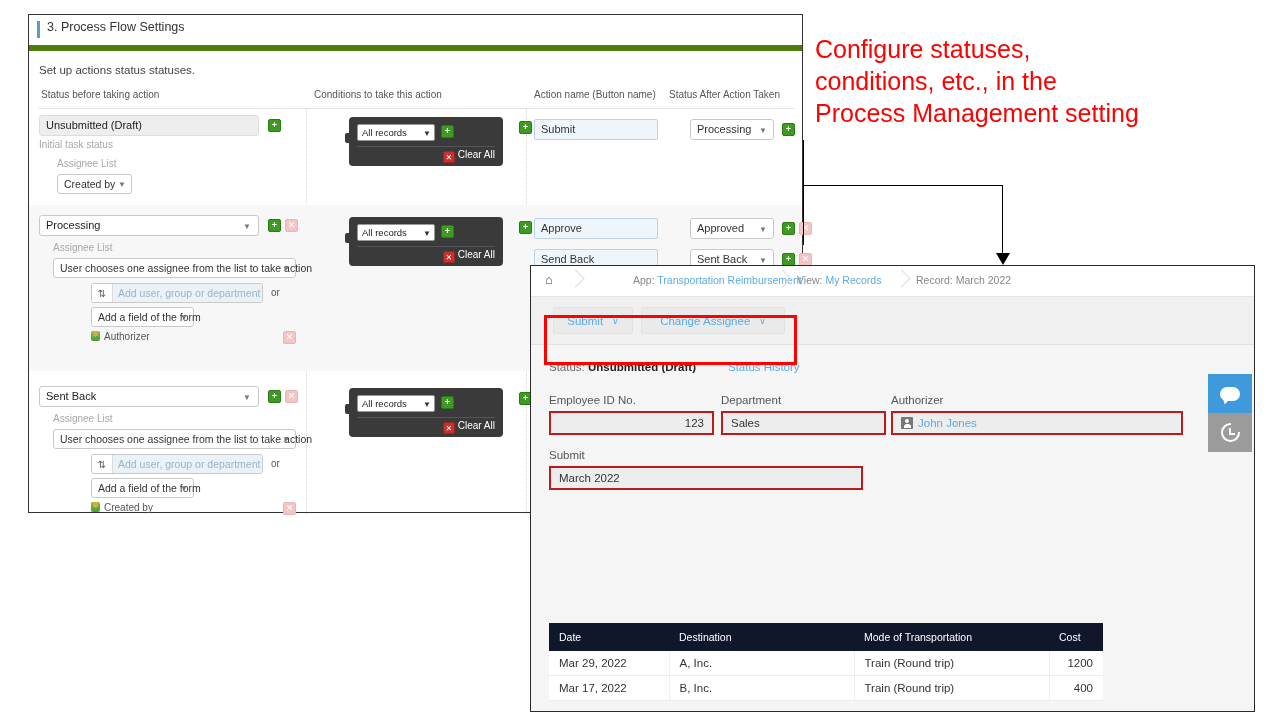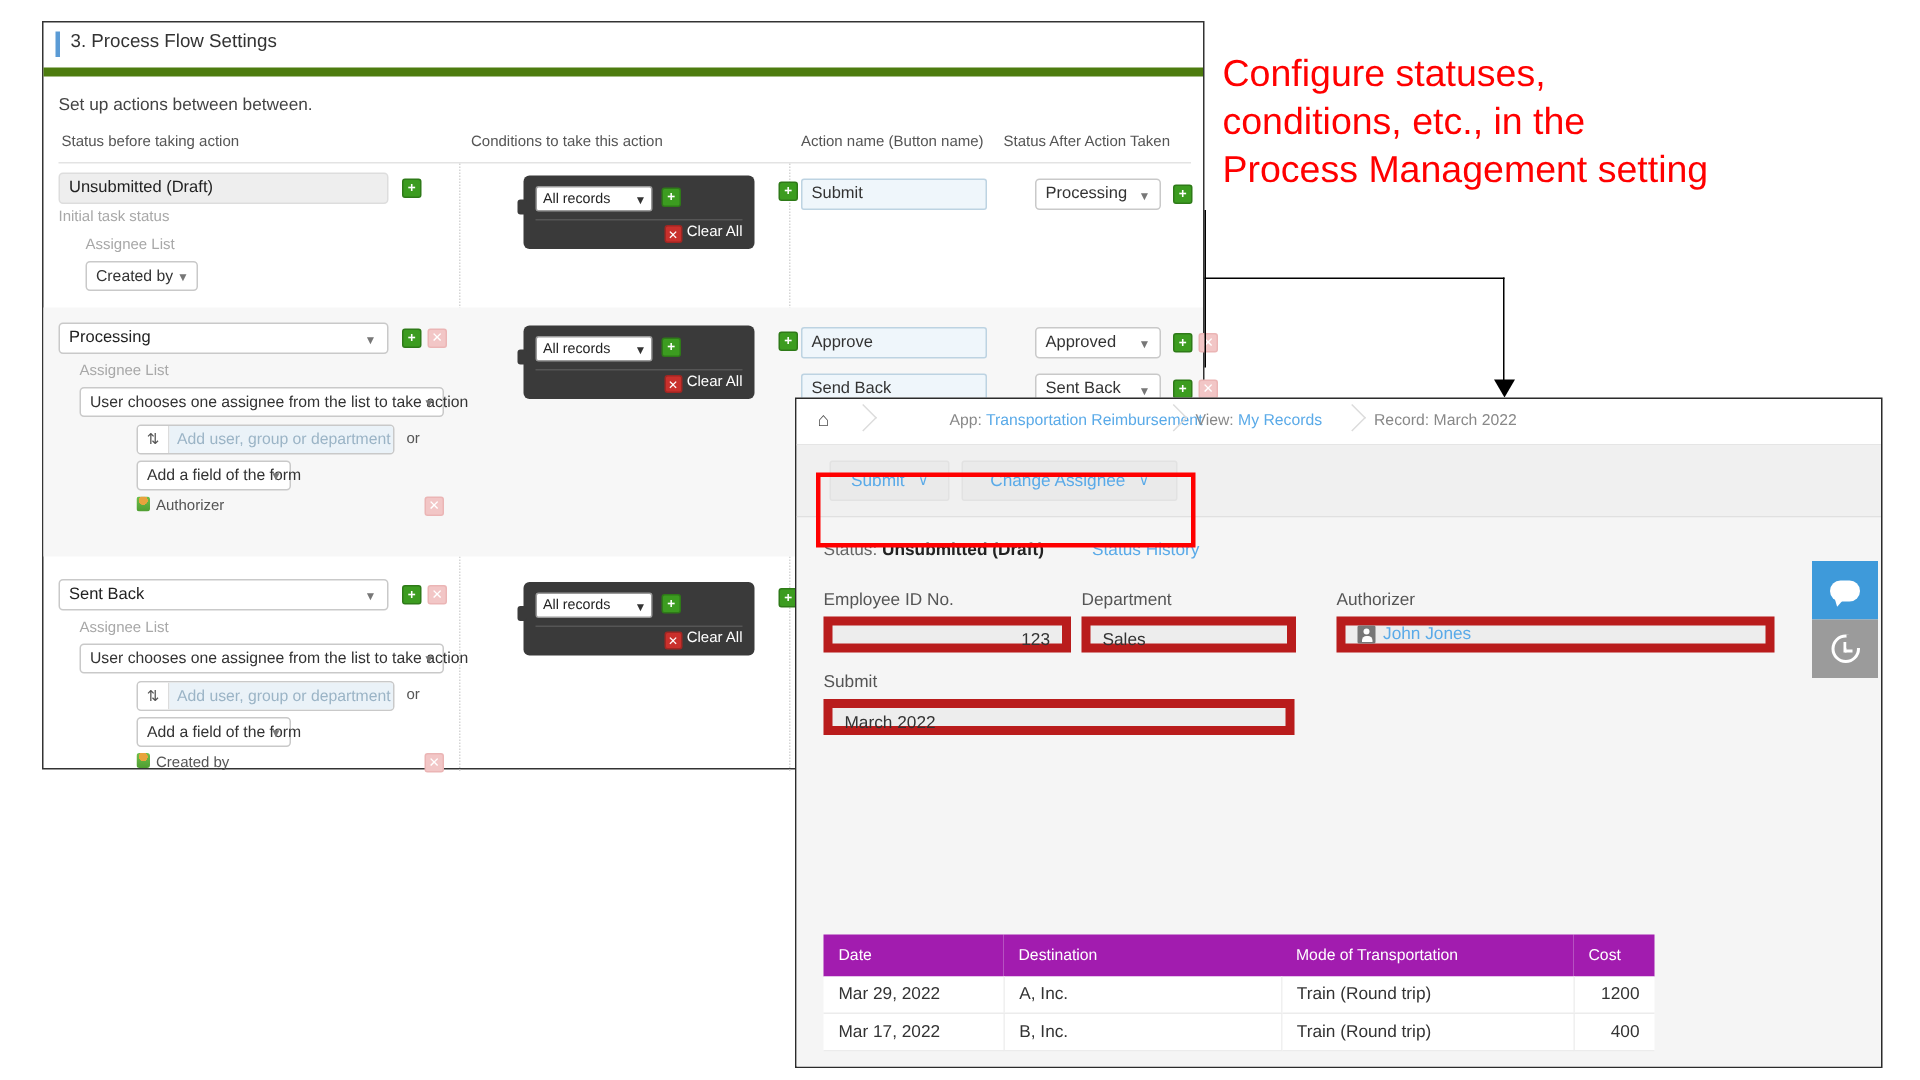--- a/index.html
+++ b/index.html
@@ -183,38 +183,38 @@
   }
 
   .body-area{position:relative;background:#f5f5f5;height:370px;}
   .status-line{position:absolute;left:18px;top:16px;font-size:11.5px;color:#666;white-space:nowrap;}
   .status-line b{color:#222;}
   .status-hist{position:absolute;left:197px;top:16px;font-size:11.5px;color:#5aaae8;}
 
   .flabel{position:absolute;font-size:11.5px;color:#555;white-space:nowrap;}
   .ffield{
     position:absolute;box-sizing:border-box;height:24px;background:#ededed;
-    border:6px solid #b91c1c;font-size:11.5px;color:#333;padding:4px 8px;
+    border:2px solid #b91c1c;font-size:11.5px;color:#333;padding:4px 8px;
   }
   .ffield.num{text-align:right;}
   .ffield.person{display:flex;align-items:center;gap:5px;color:#5aaae8;}
   .ffield.person .pico2{
     width:12px;height:12px;background:#777;border-radius:1px;position:relative;flex:none;
   }
   .ffield.person .pico2::before{
     content:"";position:absolute;left:4px;top:2px;width:4px;height:4px;border-radius:50%;background:#fff;
   }
   .ffield.person .pico2::after{
     content:"";position:absolute;left:2.5px;top:7px;width:7px;height:4px;border-radius:3px 3px 0 0;background:#fff;
   }
 
   
   #exp-table{position:absolute;left:18px;top:278px;width:554px;border-collapse:collapse;}
   #exp-table th{
-    background:#a21caf;color:#fff;font-size:10.5px;font-weight:normal;text-align:left;
+    background:#0f172a;color:#fff;font-size:10.5px;font-weight:normal;text-align:left;
     padding:8px 10px;
   }
   #exp-table td{
     background:#fff;border-bottom:1px solid #ececec;border-left:1px solid #f0f0f0;
     font-size:11.5px;color:#333;padding:6px 10px;
   }
   #exp-table td:first-child{border-left:none;}
   #exp-table td.num{text-align:right;}
 
   
@@ -246,21 +246,21 @@
 </head>
 <body>
 
 <div id="flow-panel">
 
   <div class="flow-head">
     <div class="bar"></div>
     <div class="ttl">3. Process Flow Settings</div>
   </div>
 
-  <div class="flow-sub">Set up actions between between.</div>
+  <div class="flow-sub">Set up actions status statuses.</div>
 
   <div class="col-headers">
     <span class="ch1">Status before taking action</span>
     <span class="ch2">Conditions to take this action</span>
     <span class="ch3">Action name (Button name)</span>
     <span class="ch4">Status After Action Taken</span>
   </div>
   <div class="hdr-rule"></div>
   <div class="vsep" style="left:277px;"></div>
   <div class="vsep" style="left:497px;"></div>
@@ -453,21 +453,21 @@
 
     <div class="status-line">
       <span>Status: </span><b>Unsubmitted (Draft)</b>
     </div>
     <div class="status-hist">Status History</div>
 
     <div class="flabel" style="left:18px;top:49px;">Employee ID No.</div>
     <div class="ffield num" style="left:18px;top:66px;width:165px;">123</div>
 
     <div class="flabel" style="left:190px;top:49px;">Department</div>
-    <div class="ffield" style="left:190px;top:66px;width:143px;">Sales</div>
+    <div class="ffield" style="left:190px;top:66px;width:165px;">Sales</div>
 
     <div class="flabel" style="left:360px;top:49px;">Authorizer</div>
     <div class="ffield person" style="left:360px;top:66px;width:292px;">
       <span class="pico2"></span>
       <span>John Jones</span>
     </div>
 
     <div class="flabel" style="left:18px;top:104px;">Submit</div>
     <div class="ffield" style="left:18px;top:121px;width:314px;">March 2022</div>
 

